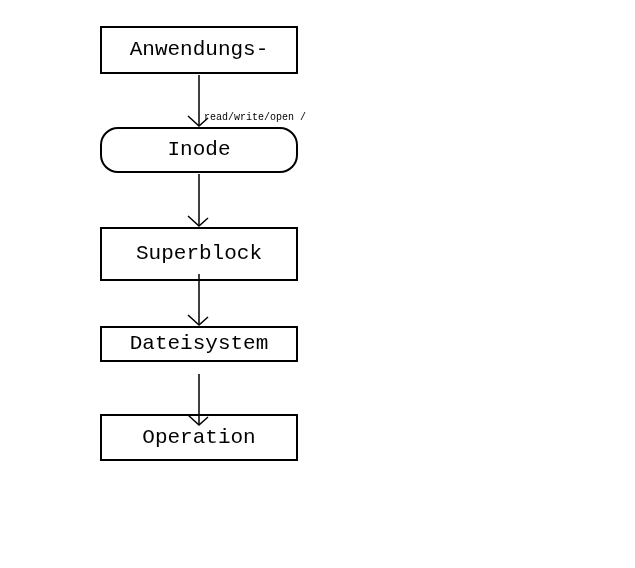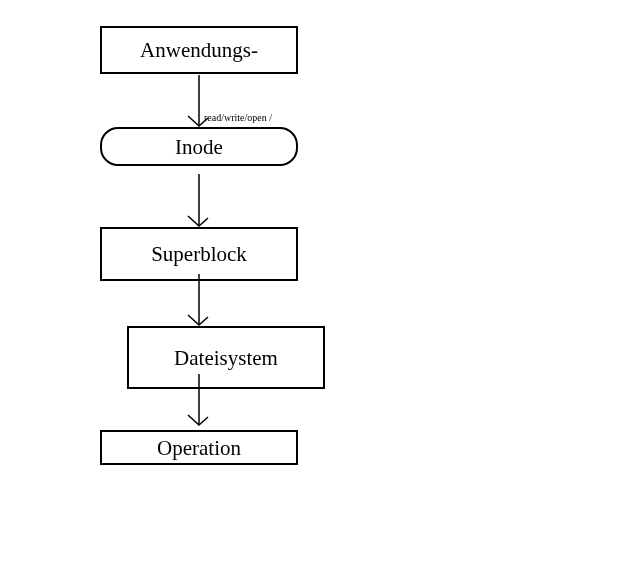--- a/index.html
+++ b/index.html
@@ -6,44 +6,44 @@
     margin: 0;
     padding: 0;
     background: #ffffff;
   }
   .canvas {
     position: relative;
     width: 635px;
     height: 568px;
     background: #ffffff;
     overflow: hidden;
-    font-family: Liberation Serif, serif;
+    font-family: Liberation Mono, monospace;
     color: #000000;
   }
   .node {
     position: absolute;
     left: 100px;
     width: 198px;
     border: 2px solid #000000;
     background: #ffffff;
     box-sizing: border-box;
     display: flex;
     flex-direction: column;
     align-items: center;
     justify-content: center;
     text-align: center;
     font-size: 21px;
     line-height: 22px;
     letter-spacing: 0;
   }
   .node-1 { top: 26px;  height: 48px; }
-  .node-2 { top: 127px; height: 39px; border-radius: 18px; }
+  .node-2 { top: 127px; height: 46px; border-radius: 18px; }
   .node-3 { top: 227px; height: 54px; }
-  .node-4 { top: 326px; height: 63px; margin-left: 27px; }
-  .node-5 { top: 430px; height: 35px; }
+  .node-4 { top: 326px; height: 36px; }
+  .node-5 { top: 414px; height: 47px; }
   .arrows {
     position: absolute;
     left: 0;
     top: 0;
     pointer-events: none;
   }
   .arrows line, .arrows path {
     stroke: #000000;
     stroke-width: 1.5;
     fill: none;

